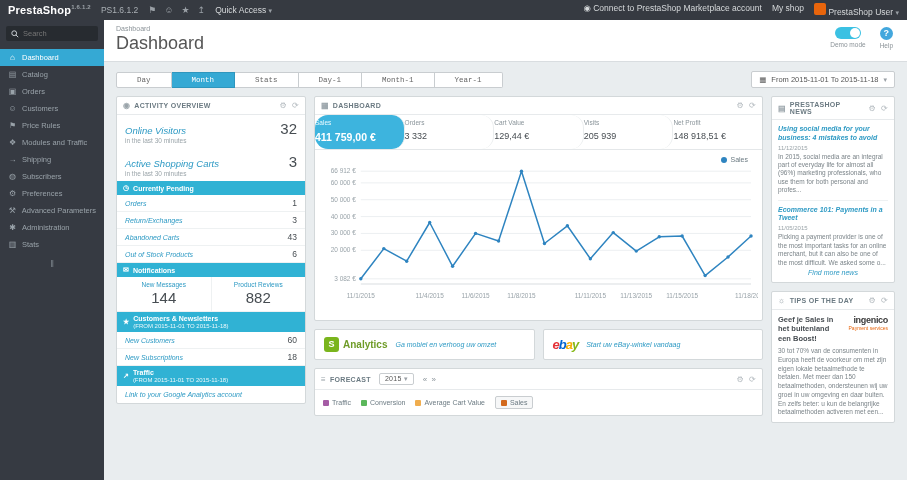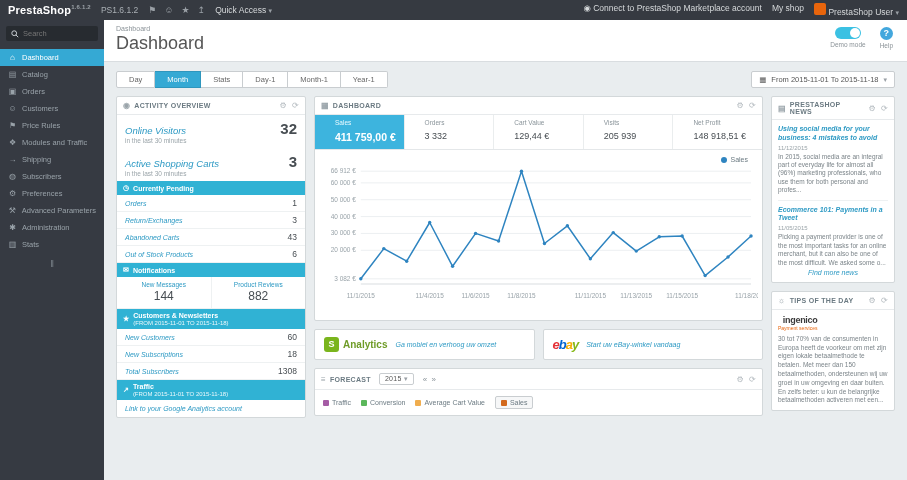--- a/index.html
+++ b/index.html
@@ -37,21 +37,21 @@
   .page-title { font-size:18px; font-weight:400; color:#555; margin-top:1px; }
   .head-right { position:absolute; right:14px; top:7px; display:flex; gap:14px; text-align:center; }
   .toggle-pill { width:26px; height:12px; background:#3bc1e3; border-radius:7px; position:relative; cursor:pointer; margin:0 auto; }
   .toggle-pill::after { content:""; position:absolute; right:1px; top:1px; width:10px; height:10px; background:#fff; border-radius:50%; }
   .help-circle { width:13px; height:13px; border-radius:50%; background:#43a7dd; color:#fff; font-size:9px; font-weight:bold; line-height:13px; text-align:center; margin:0 auto; cursor:pointer; }
   .head-right .lbl { font-size:6.5px; color:#8b9398; margin-top:2px; }
 
   
   .toolbar { display:flex; align-items:center; padding:9px 12px 8px; }
   .range-group { display:flex; }
-  .range-btn { background:#fff; border:1px solid #c9cdd0; border-left-width:0; font-size:7.5px; color:#666; padding:3px 12px; cursor:pointer; font-family:Liberation Sans, sans-serif; }
+  .range-btn { background:#fff; border:1px solid #c9cdd0; border-left-width:0; font-size:7.5px; color:#666; padding:3px 20px; cursor:pointer; font-family:Liberation Mono, monospace; }
   .range-btn:first-child { border-left-width:1px; border-radius:2px 0 0 2px; }
   .range-btn:last-child { border-radius:0 2px 2px 0; }
   .range-btn.active { background:#35a9d4; border-color:#2f96bd; color:#fff; }
   .date-box { margin-left:auto; background:#fff; border:1px solid #c9cdd0; border-radius:2px; font-size:7.5px; color:#555; padding:3px 7px; display:flex; align-items:center; gap:5px; cursor:pointer; }
 
   
   .content { display:flex; gap:8px; padding:0 12px; align-items:flex-start; flex:1; min-height:0; }
   .panel { background:#fff; border:1px solid #d3d8da; border-radius:2px; }
   .panel-header { display:flex; align-items:center; gap:4px; padding:4px 6px; border-bottom:1px solid #e7eaec; color:#6b7a82; font-size:7px; font-weight:bold; letter-spacing:.3px; }
   .hicons { margin-left:auto; display:flex; gap:5px; color:#b3babf; font-size:8px; font-weight:normal; }
@@ -59,36 +59,36 @@
   .p-icon { color:#9aa4aa; font-size:8px; }
 
   .col-left { width:190px; flex-shrink:0; }
   .col-mid { flex:1; min-width:0; display:flex; flex-direction:column; }
   .col-right { width:124px; flex-shrink:0; display:flex; flex-direction:column; gap:8px; }
 
   
   .act-row { display:flex; justify-content:space-between; align-items:baseline; padding:5px 8px 0; }
   .link { color:#2e9ac4; cursor:pointer; text-decoration:none;font-style:italic; }
   .act-link { font-size:9.5px; }
-  .act-value { font-size:15px; font-weight:700; color:#474d52; }
+  .act-value { font-size:15px; font-weight:400; color:#474d52; }
   .act-sub { font-size:6.5px; color:#9aa4a9; padding:0 8px 4px; }
   .sec-head { background:#30b2d4; color:#fff; font-size:7px; font-weight:bold; padding:3px 6px; display:flex; align-items:center; gap:4px; }
   .sec-head .sub { font-weight:normal; font-size:6px; opacity:.9; }
   .kv-row { display:flex; justify-content:space-between; align-items:center; padding:3px 8px; border-bottom:1px solid #eef1f2; font-size:7px; }
   .kv-row .val { font-size:8.5px; color:#474d52; }
   .notif-grid { display:flex; text-align:center; border-bottom:1px solid #eef1f2; }
   .notif-cell { flex:1; padding:4px 2px 5px; cursor:pointer; }
   .notif-cell + .notif-cell { border-left:1px solid #eef1f2; }
   .notif-cell .nlbl { font-size:6.5px; color:#2e9ac4; }
-  .notif-cell .nval { font-size:12px; color:#474d52; margin-top:1px; }
+  .notif-cell .nval { font-size:15px; color:#474d52; margin-top:1px; }
   .traffic-link { padding:5px 8px; font-size:7px; }
 
   
   .stats { display:flex; border-bottom:1px solid #e4e7e9; }
-  .stat { flex:1; padding:4px 20px 6px; border-right:1px solid #eaedee; cursor:pointer; min-width:0; }
+  .stat { flex:1; padding:4px 0 6px; border-right:1px solid #eaedee; cursor:pointer; min-width:0;border-radius:13px; }
   .stat:last-child { border-right:0; }
   .stat .slbl { font-size:6.5px; color:#8a949a; white-space:nowrap; }
   .stat .sval { font-size:9px; color:#474d52; margin-top:5px; white-space:nowrap; }
   .stat.active { background:#3db4de; }
   .stat.active .slbl { color:#eafaff; }
   .stat.active .sval { color:#fff; font-size:10.5px; font-weight:bold; }
   .chart-wrap { position:relative; padding:6px 4px 2px; }
   .chart-legend { position:absolute; top:6px; right:14px; font-size:7px; color:#6b7a82; display:flex; align-items:center; gap:3px; }
   .dot { width:6px; height:6px; border-radius:50%; display:inline-block; }
   .sq { width:6px; height:6px; display:inline-block; border-radius:1px; }
@@ -305,24 +305,20 @@
               <span>★</span>
               <span><span>Customers &amp; Newsletters</span><br><span class="sub">(FROM 2015-11-01 TO 2015-11-18)</span></span>
             </div>
           <div class="kv-row">
               <a class="link">New Customers</a>
               <span class="val">60</span>
             </div>
           <div class="kv-row">
               <a class="link">New Subscriptions</a>
               <span class="val">18</span>
-            </div>
-          <div class="kv-row">
-              <a class="link">Total Subscribers</a>
-              <span class="val">1308</span>
             </div>
 
           <div class="sec-head">
               <span>↗</span>
               <span><span>Traffic</span><br><span class="sub">(FROM 2015-11-01 TO 2015-11-18)</span></span>
             </div>
           <div class="traffic-link"><a class="link">Link to your Google Analytics account</a></div>
         </section>
 
         <div class="col-mid">
@@ -486,20 +482,21 @@
             <div class="panel-header">
               <span class="p-icon">☼</span>
               <span>TIPS OF THE DAY</span>
               <span class="hicons">
                 <span>⚙</span>
                 <span>⟳</span>
               </span>
             </div>
             <div class="tips-body">
               <div class="tips-top">
+                <div class="tips-headline">Geef je Sales in het buitenland een Boost!</div>
                 <div class="ingenico">
                   <div class="ing1">ingenico</div>
                   <div class="ing2">Payment services</div>
                 </div>
               </div>
               <div class="tips-text">30 tot 70% van de consumenten in Europa heeft de voorkeur om met zijn eigen lokale betaalmethode te betalen. Met meer dan 150 betaalmethoden, ondersteunen wij uw groei in uw omgeving en daar buiten. En zelfs beter: u kun de belangrijke betaalmethoden activeren met een...</div>
             </div>
           </section>
         </div>
       </div>

